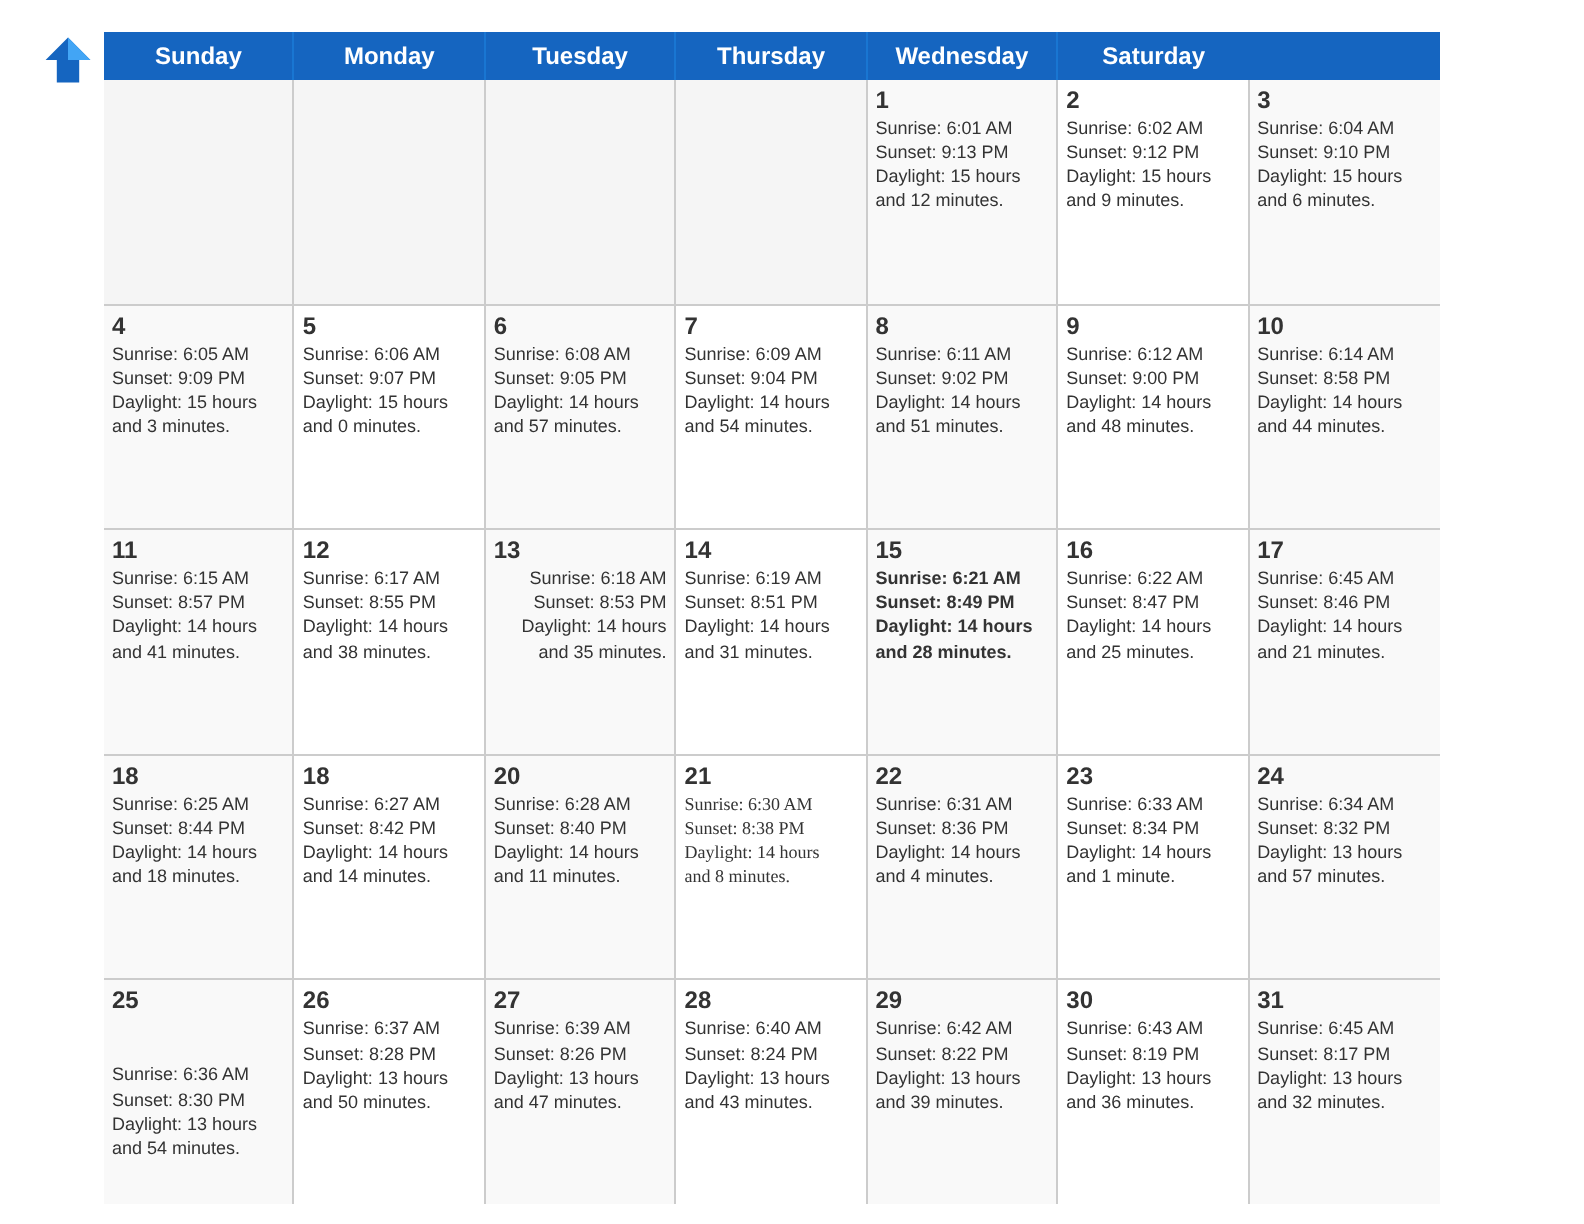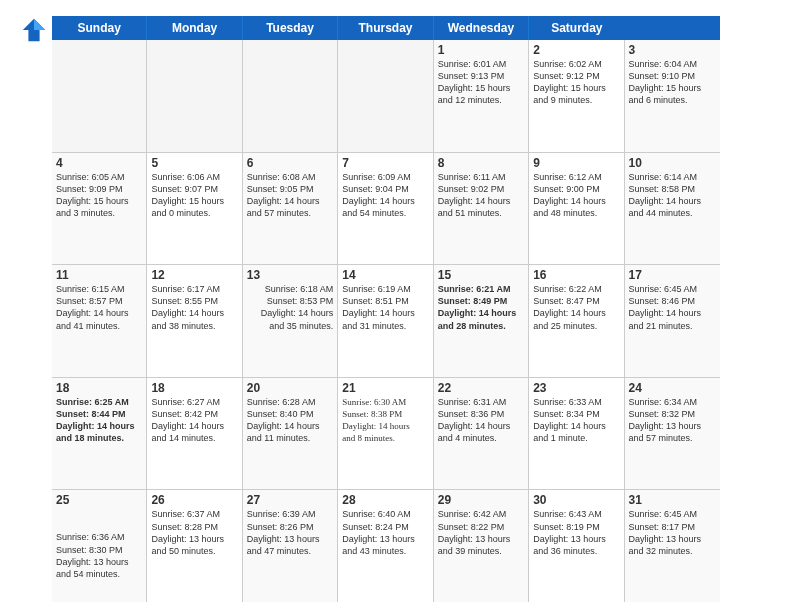--- a/index.html
+++ b/index.html
@@ -263,21 +263,21 @@
             <div class="day-num">17</div>
             <div class="cell-info" style="white-space: pre-line;">Sunrise: 6:45 AM
 Sunset: 8:46 PM
 Daylight: 14 hours
 and 21 minutes.</div>
           </div>
         </div>
         <div class="cal-row">
           <div class="cal-cell shade">
             <div class="day-num">18</div>
-            <div class="cell-info" style="white-space: pre-line; font-weight: bold;">Sunrise: 6:25 AM
+            <div class="cell-info" style="white-space: pre-line;">Sunrise: 6:25 AM
 Sunset: 8:44 PM
 Daylight: 14 hours
 and 18 minutes.</div>
           </div>
           <div class="cal-cell">
             <div class="day-num">18</div>
             <div class="cell-info" style="white-space: pre-line;">Sunrise: 6:27 AM
 Sunset: 8:42 PM
 Daylight: 14 hours
 and 14 minutes.</div>

